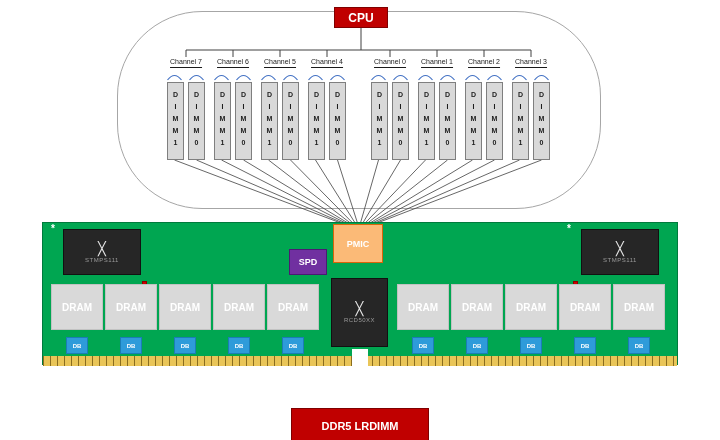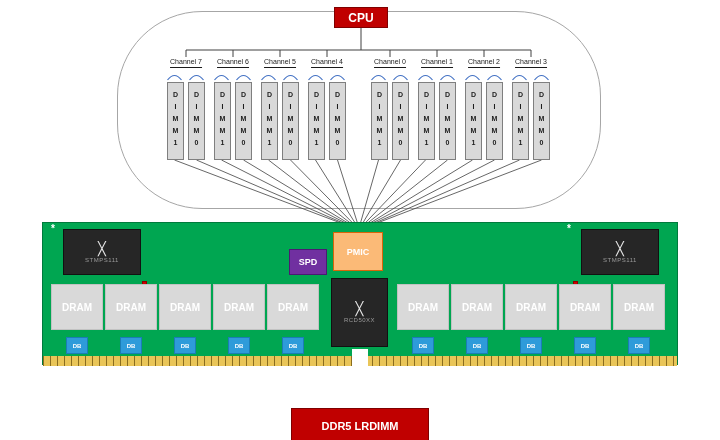--- a/index.html
+++ b/index.html
@@ -54,21 +54,21 @@
   #stmps-left  { left: 20px;  top: 6px; width: 78px; height: 46px; }
   #stmps-right { left: 538px; top: 6px; width: 78px; height: 46px; }
   #rcd { left: 288px; top: 55px; width: 57px; height: 69px; }
   #spd {
     position: absolute; left: 246px; top: 10px; width: 38px; height: 26px;
     background: #7030A0; border: 1px solid #4a1a73; color: #fff;
     font-size: 9px; font-weight: 700;
     display: flex; align-items: center; justify-content: center; margin-top: 16px;
   }
   #pmic {
-    position: absolute; left: 290px; top: 9px; width: 50px; height: 39px;
+    position: absolute; left: 290px; top: 1px; width: 50px; height: 39px;
     background: #FBBA77; border: 1px solid #d9650a; color: #fff;
     font-size: 9px; font-weight: 700;
     display: flex; align-items: center; justify-content: center;
   }
   .dram {
     position: absolute; top: 61px; width: 52px; height: 46px;
     background: #d9d9d9; border: 1px solid #c2c2c2; color: #fff;
     font-size: 10px; font-weight: 700;
     display: flex; align-items: center; justify-content: center; text-align: right;
   }

